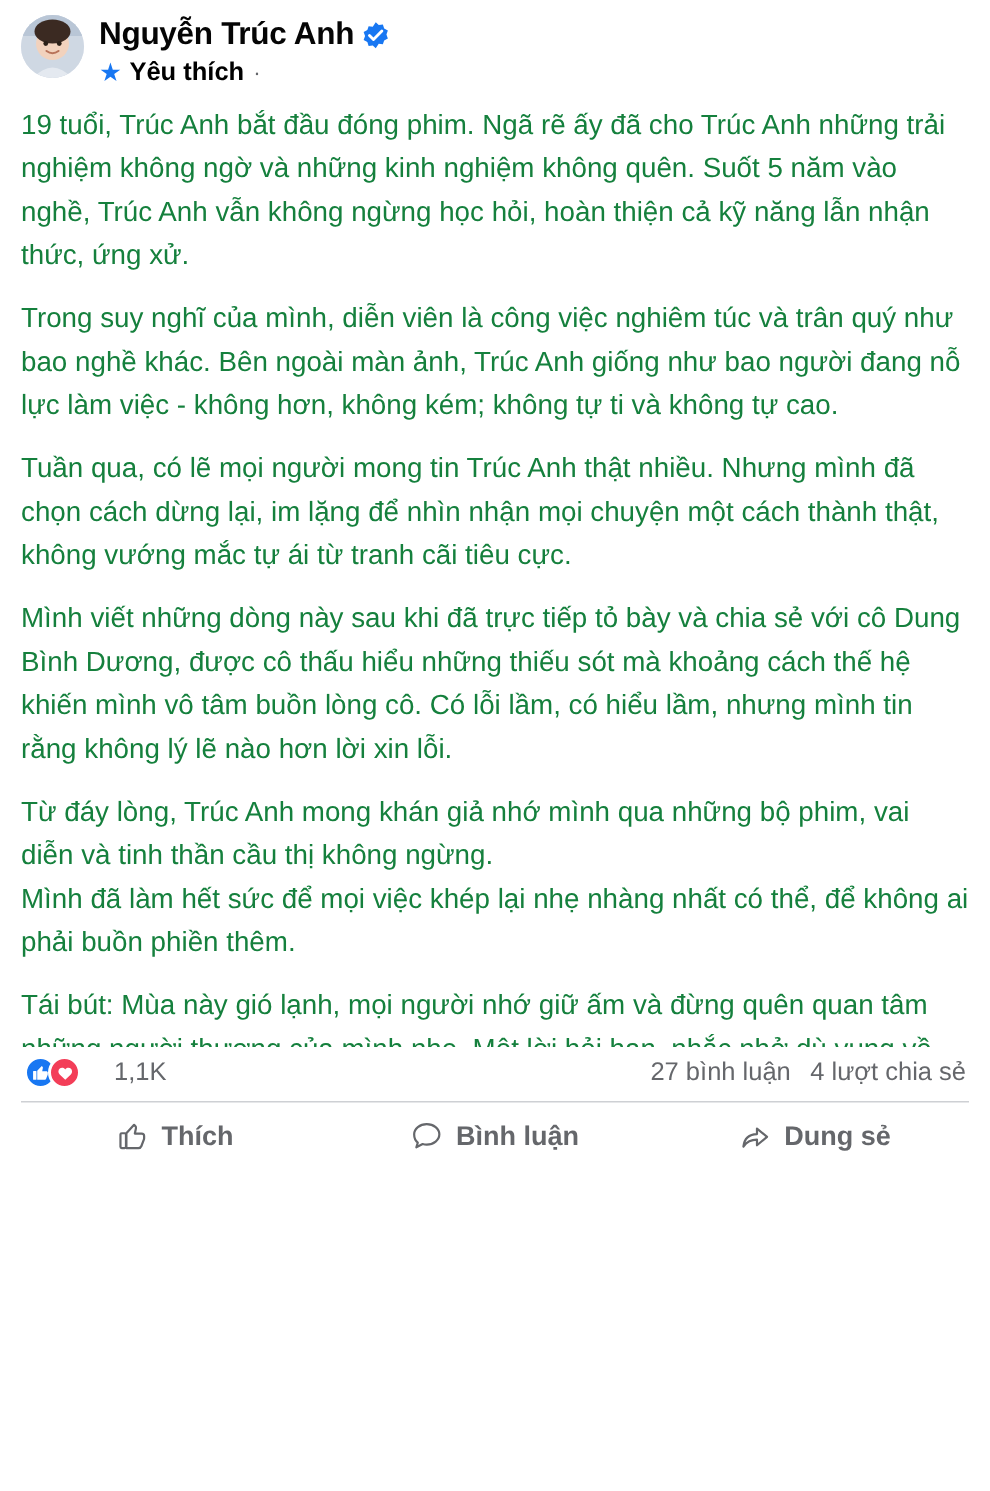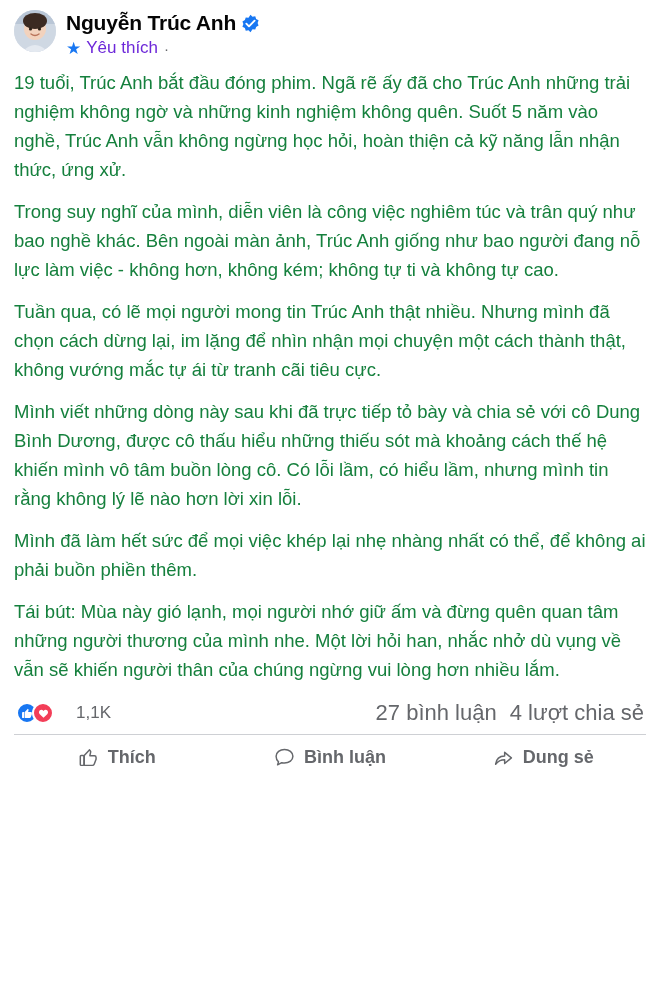--- a/index.html
+++ b/index.html
@@ -72,22 +72,22 @@
     gap: 5px;
     margin-top: 3px;
   }
   .star-icon {
     color: #1877f2;
     font-size: 17px;
     line-height: 17px;
   }
   .fav-label {
     font-size: 17px;
-    color: #6d28d9;
-    font-weight: normal;
+    color: #000000;
+    font-weight: bold;
   }
   .meta-dot {
     font-size: 15px;
     color: #65676b;
     margin-left: 1px;
   }
   
   .post-body {
     padding: 6px 14px 0 14px;
     flex: 1 1 auto;
@@ -134,21 +134,21 @@
   .reaction-like { background: #1877f2; }
   .reaction-love { background: #f33e58; margin-left: -6px; }
   .reaction-count {
     font-size: 17px;
     color: #65676b;
   }
   .reactions-right {
     display: flex;
     align-items: center;
     gap: 13px;
-    font-size: 22px;
+    font-size: 17px;
     color: #65676b;
   }
   
   .divider {
     height: 1px;
     background: #ced0d4;
     margin: 0 14px;
   }
   .action-bar {
     display: flex;
@@ -208,20 +208,21 @@
         <span class="meta-dot">·</span>
       </div>
     </div>
   </div>
 
   <div class="post-body">
     <p>19 tuổi, Trúc Anh bắt đầu đóng phim. Ngã rẽ ấy đã cho Trúc Anh những trải nghiệm không ngờ và những kinh nghiệm không quên. Suốt 5 năm vào nghề, Trúc Anh vẫn không ngừng học hỏi, hoàn thiện cả kỹ năng lẫn nhận thức, ứng xử.</p>
     <p>Trong suy nghĩ của mình, diễn viên là công việc nghiêm túc và trân quý như bao nghề khác. Bên ngoài màn ảnh, Trúc Anh giống như bao người đang nỗ lực làm việc - không hơn, không kém; không tự ti và không tự cao.</p>
     <p>Tuần qua, có lẽ mọi người mong tin Trúc Anh thật nhiều. Nhưng mình đã chọn cách dừng lại, im lặng để nhìn nhận mọi chuyện một cách thành thật, không vướng mắc tự ái từ tranh cãi tiêu cực.</p>
     <p>Mình viết những dòng này sau khi đã trực tiếp tỏ bày và chia sẻ với cô Dung Bình Dương, được cô thấu hiểu những thiếu sót mà khoảng cách thế hệ khiến mình vô tâm buồn lòng cô. Có lỗi lầm, có hiểu lầm, nhưng mình tin rằng không lý lẽ nào hơn lời xin lỗi.</p>
+    <p class="tight">Từ đáy lòng, Trúc Anh mong khán giả nhớ mình qua những bộ phim, vai diễn và tinh thần cầu thị không ngừng.</p>
     <p>Mình đã làm hết sức để mọi việc khép lại nhẹ nhàng nhất có thể, để không ai phải buồn phiền thêm.</p>
     <p>Tái bút: Mùa này gió lạnh, mọi người nhớ giữ ấm và đừng quên quan tâm những người thương của mình nhe. Một lời hỏi han, nhắc nhở dù vụng về vẫn sẽ khiến người thân của chúng ngừng vui lòng hơn nhiều lắm.</p>
     <p class="tight signoff">Thương mến,</p>
 
   </div>
 
   <div class="reaction-bar">
     <div class="reactions-left">
       <div class="reaction-icons">
         <span class="reaction-circle reaction-like">

